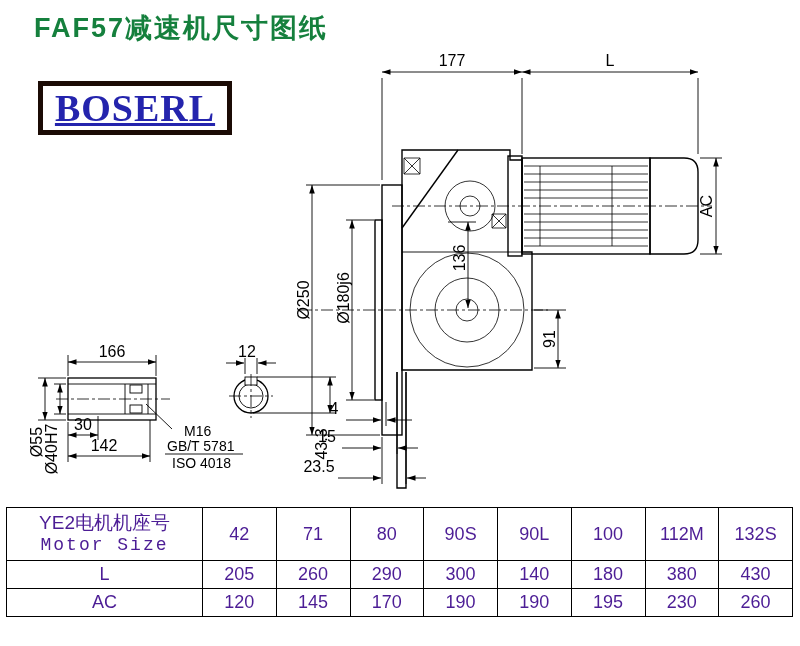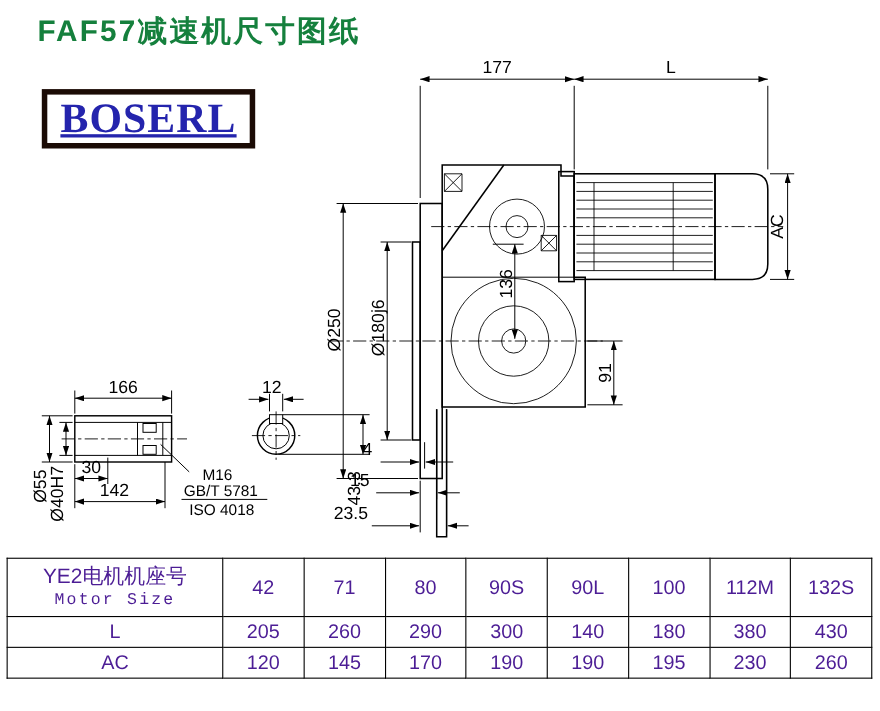--- a/index.html
+++ b/index.html
@@ -13,21 +13,21 @@
   #drawing-svg{left:0;top:0;}
   svg text{fill:#000;stroke:none;font-family:"Liberation Sans",sans-serif;}
   .dimtxt{font-size:16px;}
   .notetxt{font-size:14px;}
   #dim-table{position:absolute;left:6px;top:507px;width:787px;border-collapse:collapse;
              table-layout:fixed;}
   #dim-table td{border:1.6px solid #000;text-align:center;vertical-align:middle;
                 font-size:18px;color:#4c1d95;padding:0;height:27px;background:#fff;}
   #dim-table tr.hdr td{height:52px;}
   #dim-table .cn{font-size:19px;line-height:1.25;}
-  #dim-table .en{font-family:"Liberation Mono",monospace;font-size:15px;letter-spacing:2px;line-height:1.2;}
+  #dim-table .en{font-family:"Liberation Mono",monospace;font-size:18px;letter-spacing:2px;line-height:1.2;}
   col.c0{width:196px;}
 </style>
 </head>
 <body>
 
 <div id="page-title" class="abs">FAF57减速机尺寸图纸</div>
 
 <div id="brand-logo" class="abs">
   <span>BOSERL</span>
 </div>

